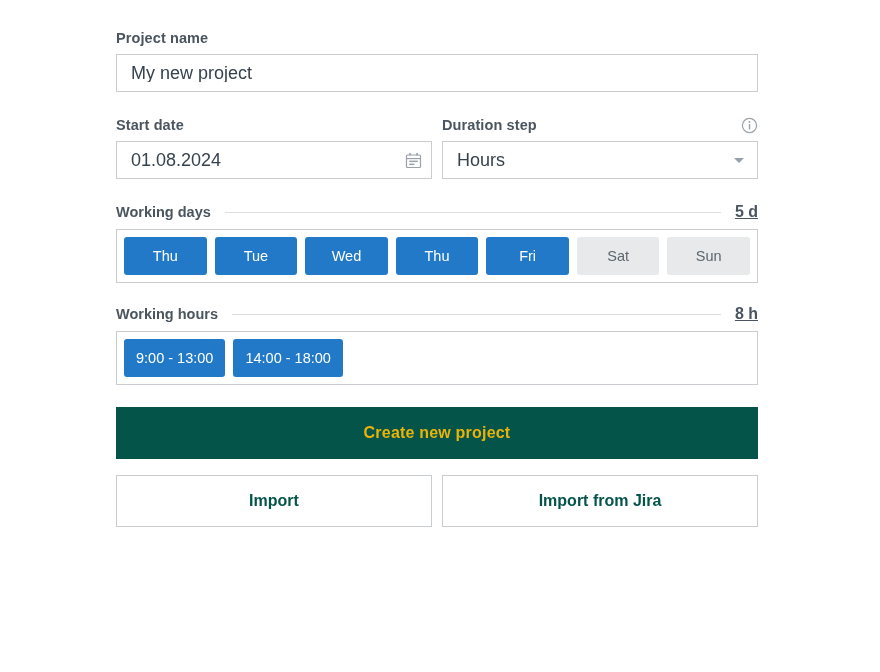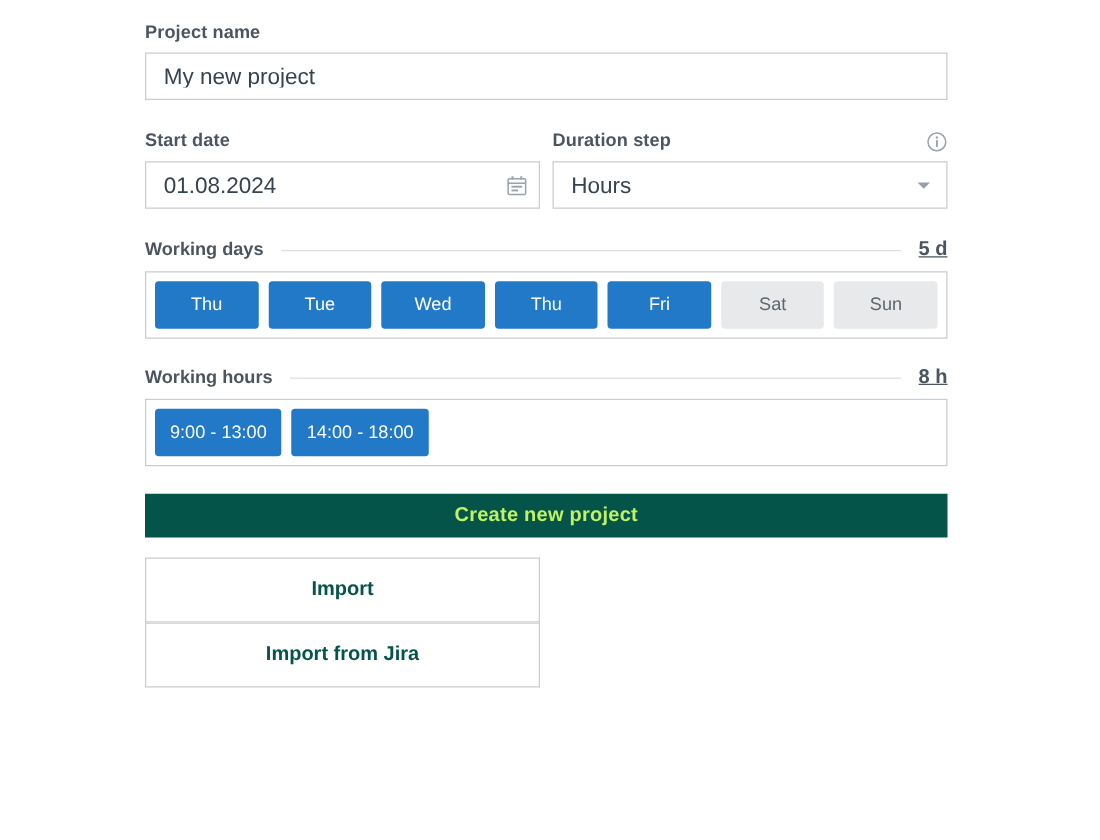--- a/index.html
+++ b/index.html
@@ -18,21 +18,21 @@
 
   .page {
     position: relative;
     width: 880px;
     height: 672px;
   }
 
   .form {
     position: absolute;
     left: 116px;
-    top: 17px;
+    top: 29px;
     width: 642px;
   }
 
   
   .field-label {
     font-size: 14.5px;
     font-weight: bold;
     color: #4b555f;
     line-height: 18px;
     margin-bottom: 7px;
@@ -150,39 +150,38 @@
     color: #5c666f;
   }
   .chip-box.hours .chip {
     padding: 0 12px;
   }
 
   
   .btn-primary {
     box-sizing: border-box;
     width: 100%;
-    height: 35px;
+    height: 52px;
     background: #04544a;
-    color: #bef264;
+    color: #eab308;
     border: none;
     font-size: 16px;
     font-weight: bold;
     font-family: "Liberation Sans", sans-serif;
     cursor: pointer;
     display: flex;
     align-items: center;
     justify-content: center;
     letter-spacing: 0.2px;
   }
 
   .btn-row {
     display: flex;
     justify-content: space-between;
     margin-top: 16px;
-    flex-direction: column;
   }
   .btn-secondary {
     box-sizing: border-box;
     width: 316px;
     height: 52px;
     background: #ffffff;
     color: #04544a;
     border: 1px solid #c9cdd1;
     font-size: 16px;
     font-weight: bold;

